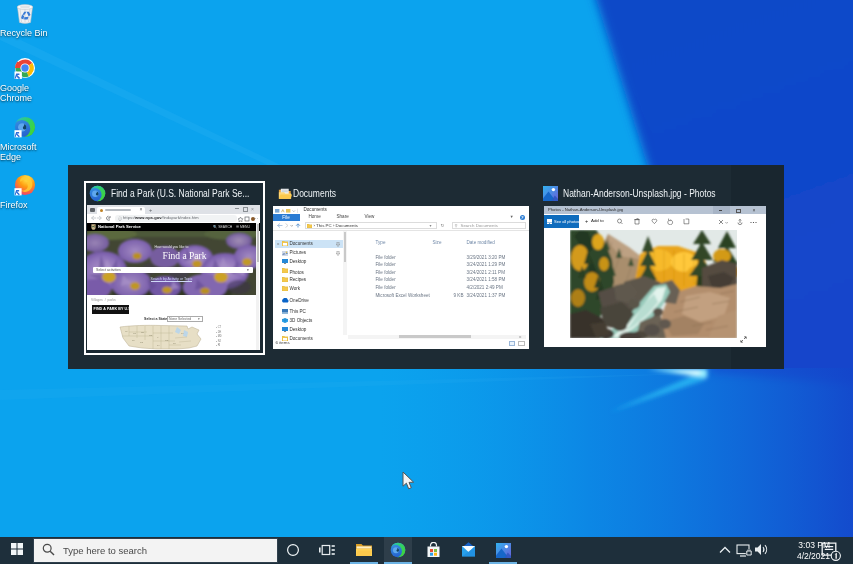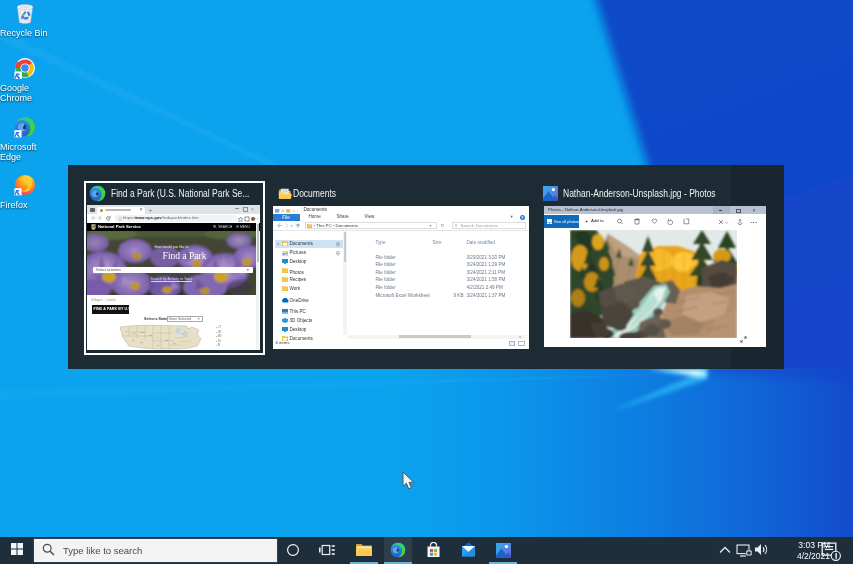--- a/index.html
+++ b/index.html
@@ -561,21 +561,21 @@
   <path d="M1,1 L1,15.2 L4.4,12.2 L6.7,17.8 L9.3,16.7 L7,11.4 L11.6,11.2 Z" fill="#f4f4f4" stroke="#555" stroke-width="1"></path>
 </svg>
 
 <div id="taskbar" class="abs"></div>
 <svg class="abs" style="left:11px;top:543px;" width="12" height="12" viewBox="0 0 12 12">
   <rect x="0" y="0" width="5.5" height="5.5" fill="#f2f6f8"></rect>
     <rect x="6.5" y="0" width="5.5" height="5.5" fill="#f2f6f8"></rect>
   <rect x="0" y="6.5" width="5.5" height="5.5" fill="#f2f6f8"></rect>
     <rect x="6.5" y="6.5" width="5.5" height="5.5" fill="#f2f6f8"></rect>
 </svg>
-<div id="searchbox" class="abs"><span>Type like to search</span></div>
+<div id="searchbox" class="abs"><span>Type here to search</span></div>
 <svg class="abs" style="left:42px;top:543px;" width="13" height="13" viewBox="0 0 13 13">
   <circle cx="5.2" cy="5.2" r="3.9" fill="none" stroke="#4a4a4a" stroke-width="1.2"></circle>
   <line x1="8.2" y1="8.2" x2="12" y2="12" stroke="#4a4a4a" stroke-width="1.4"></line>
 </svg>
 
 <svg class="abs" style="left:286px;top:543px;" width="14" height="14" viewBox="0 0 14 14">
   <circle cx="7" cy="7" r="5.4" fill="none" stroke="#f2f6f8" stroke-width="1.2"></circle>
 </svg>
 
 <svg class="abs" style="left:319px;top:543px;" width="16" height="14" viewBox="0 0 16 14">

